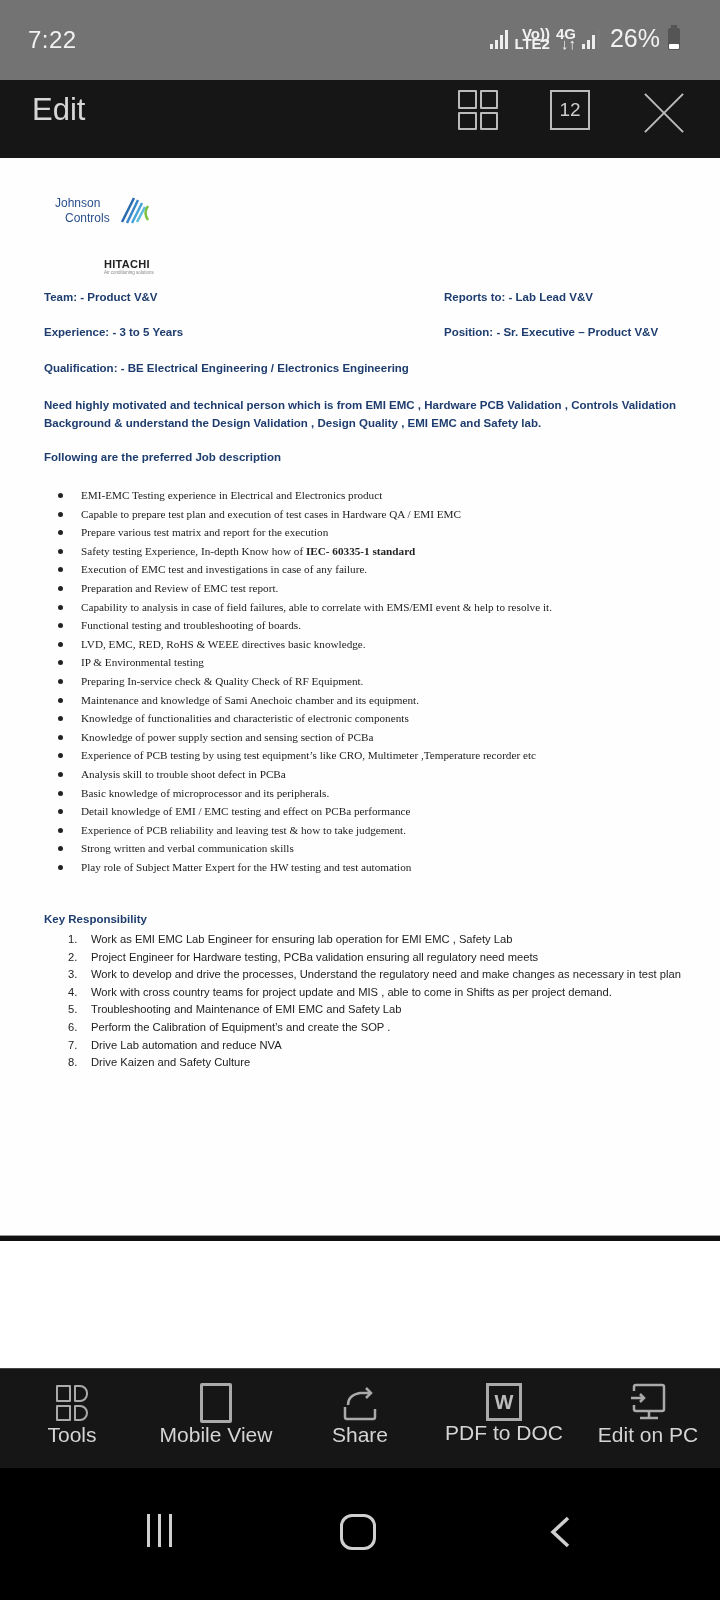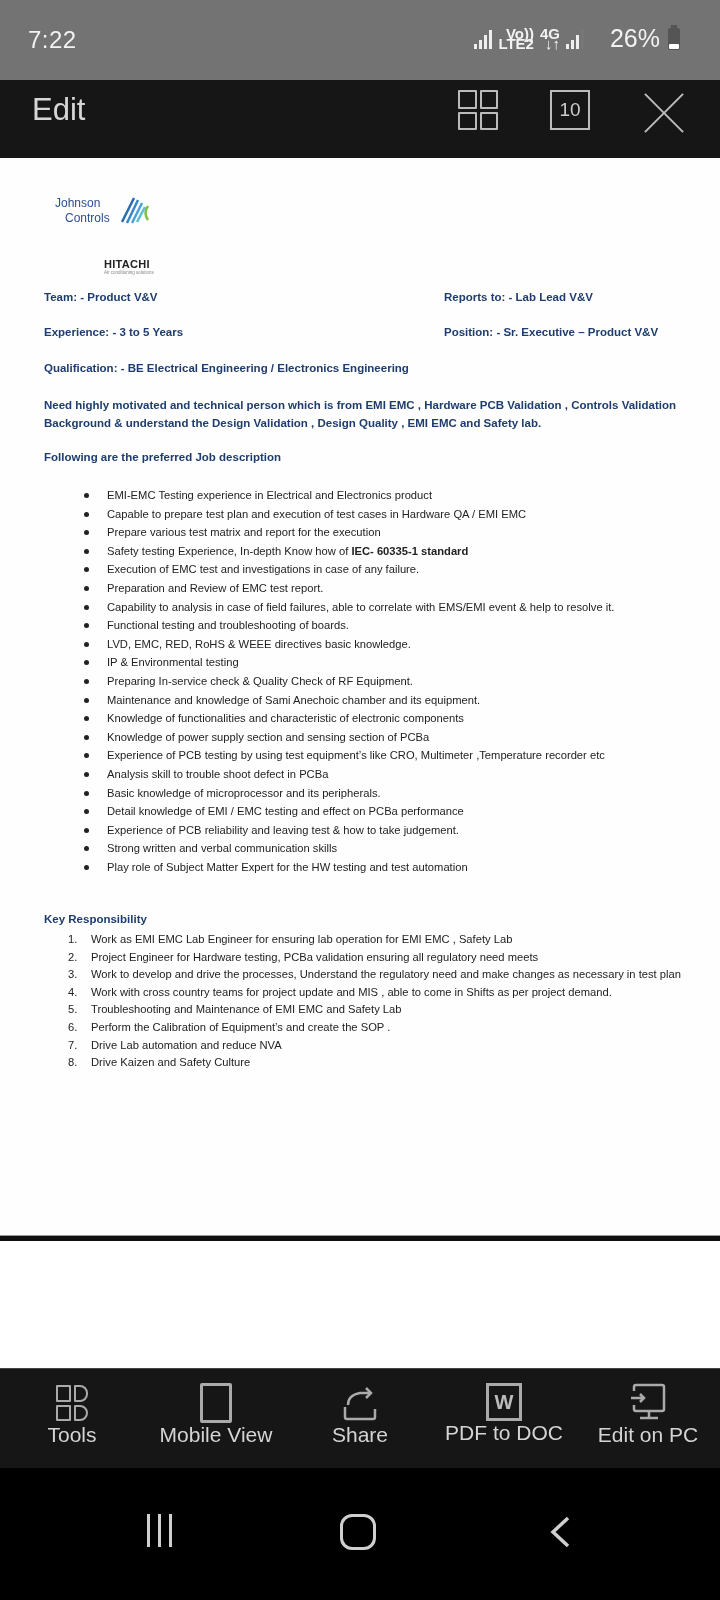--- a/index.html
+++ b/index.html
@@ -6,21 +6,21 @@
   html, body { width: 720px; height: 1600px; overflow: hidden; background: #000; }
   body { font-family: "Liberation Sans", sans-serif; position: relative; }
 
   
   .status-bar { position: absolute; left: 0; top: 0; width: 720px; height: 80px; background: #737373; color: #f2f2f2; }
   .status-time { position: absolute; left: 28px; top: 26px; font-size: 24px; letter-spacing: 0.5px; }
   .status-right { position: absolute; right: 40px; top: 24px; display: flex; align-items: center; gap: 6px; }
   .sig { display: flex; align-items: flex-end; gap: 2px; height: 20px; }
   .sig span { display: block; width: 3px; background: #eee; }
   .net-label { font-size: 15px; line-height: 10px; font-weight: bold; text-align: right; }
-  .battery-text { font-size: 25px; margin-left: 20px; text-align: center; }
+  .battery-text { font-size: 25px; margin-left: 4px; text-align: center; }
   .battery { width: 12px; height: 22px; border-radius: 2px; background: #555; position: relative; margin-left: 2px; }
   .battery::before { content: ""; position: absolute; top: -3px; left: 3px; width: 6px; height: 3px; background: #555; }
   .battery::after { content: ""; position: absolute; bottom: 1px; left: 1px; right: 1px; height: 5px; background: #fff; border-radius: 1px; }
 
   
   .app-header { position: absolute; left: 0; top: 80px; width: 720px; height: 78px; background: #161616; }
   .app-title { position: absolute; left: 32px; top: 12px; font-size: 31px; color: #d6d6d6; }
   .hdr-icon { position: absolute; top: 10px; width: 40px; height: 40px; cursor: pointer; }
   .grid-icon { left: 458px; display: grid; grid-template-columns: 1fr 1fr; gap: 3px; }
   .grid-icon span { border: 2.5px solid #bbb; border-radius: 1px; }
@@ -36,21 +36,21 @@
   .page-divider { position: absolute; left: 0; top: 1077px; width: 720px; height: 6px; background: #111; border-top: 1px solid #999; }
   .logo-jc { position: absolute; left: 55px; top: 38px; color: #2b4f8c; font-size: 12px; line-height: 15px; }
   .logo-jc .l1 { display: block; }
   .logo-jc .l2 { display: block; padding-left: 10px; }
   .logo-mark { position: absolute; left: 118px; top: 36px; width: 36px; height: 32px; }
   .logo-hitachi { position: absolute; left: 104px; top: 100px; font-size: 11px; font-weight: bold; letter-spacing: 0.3px; color: #222; }
   .logo-hitachi-sub { position: absolute; left: 104px; top: 112px; font-size: 4.5px; color: #888; }
 
   .dt { position: absolute; font-size: 11.5px; color: #1e3d6e; font-weight: bold; white-space: nowrap; }
   .dp { position: absolute; font-size: 11.5px; color: #1e3d6e; font-weight: bold; line-height: 18px; left: 44px; width: 680px; }
-  .bullets { position: absolute; left: 82px; top: 328px; list-style: none; }
+  .bullets { position: absolute; left: 56px; top: 328px; list-style: none; font-family: Liberation Serif, serif; }
   .bullets li { font-size: 11.2px; color: #222; line-height: 18.6px; white-space: nowrap; position: relative; padding-left: 25px; }
   .bullets li::before { content: ""; position: absolute; left: 2px; top: 7px; width: 5px; height: 5px; border-radius: 50%; background: #222; }
   .bullets li b { font-weight: bold; }
   .kr-title { position: absolute; left: 44px; top: 755px; font-size: 11.5px; color: #1e3d6e; font-weight: bold; }
   .numbered { position: absolute; left: 66px; top: 773px; list-style: none; width: 620px; }
   .numbered li { font-size: 11.2px; color: #222; line-height: 17.6px; position: relative; padding-left: 25px; }
   .numbered li .num { position: absolute; left: 2px; top: 0; }
 
   
   .bottom-toolbar { position: absolute; left: 0; top: 1368px; width: 720px; height: 100px; background: #161616; border-top: 1px solid #444; display: flex; }
@@ -102,21 +102,21 @@
 </div>
 
 <div class="app-header">
   <span class="app-title">Edit</span>
   <div class="hdr-icon grid-icon">
       <span></span>
       <span></span>
       <span></span>
       <span></span>
     </div>
-  <div class="hdr-icon page-icon">10</div>
+  <div class="hdr-icon page-icon">12</div>
   <div class="hdr-icon close-icon"></div>
 </div>
 
 <div class="doc-area">
   <div class="doc-page">
     <div class="logo-jc">
       <span class="l1">Johnson</span>
       <span class="l2">Controls</span>
     </div>
     <svg class="logo-mark" viewBox="0 0 36 32">

